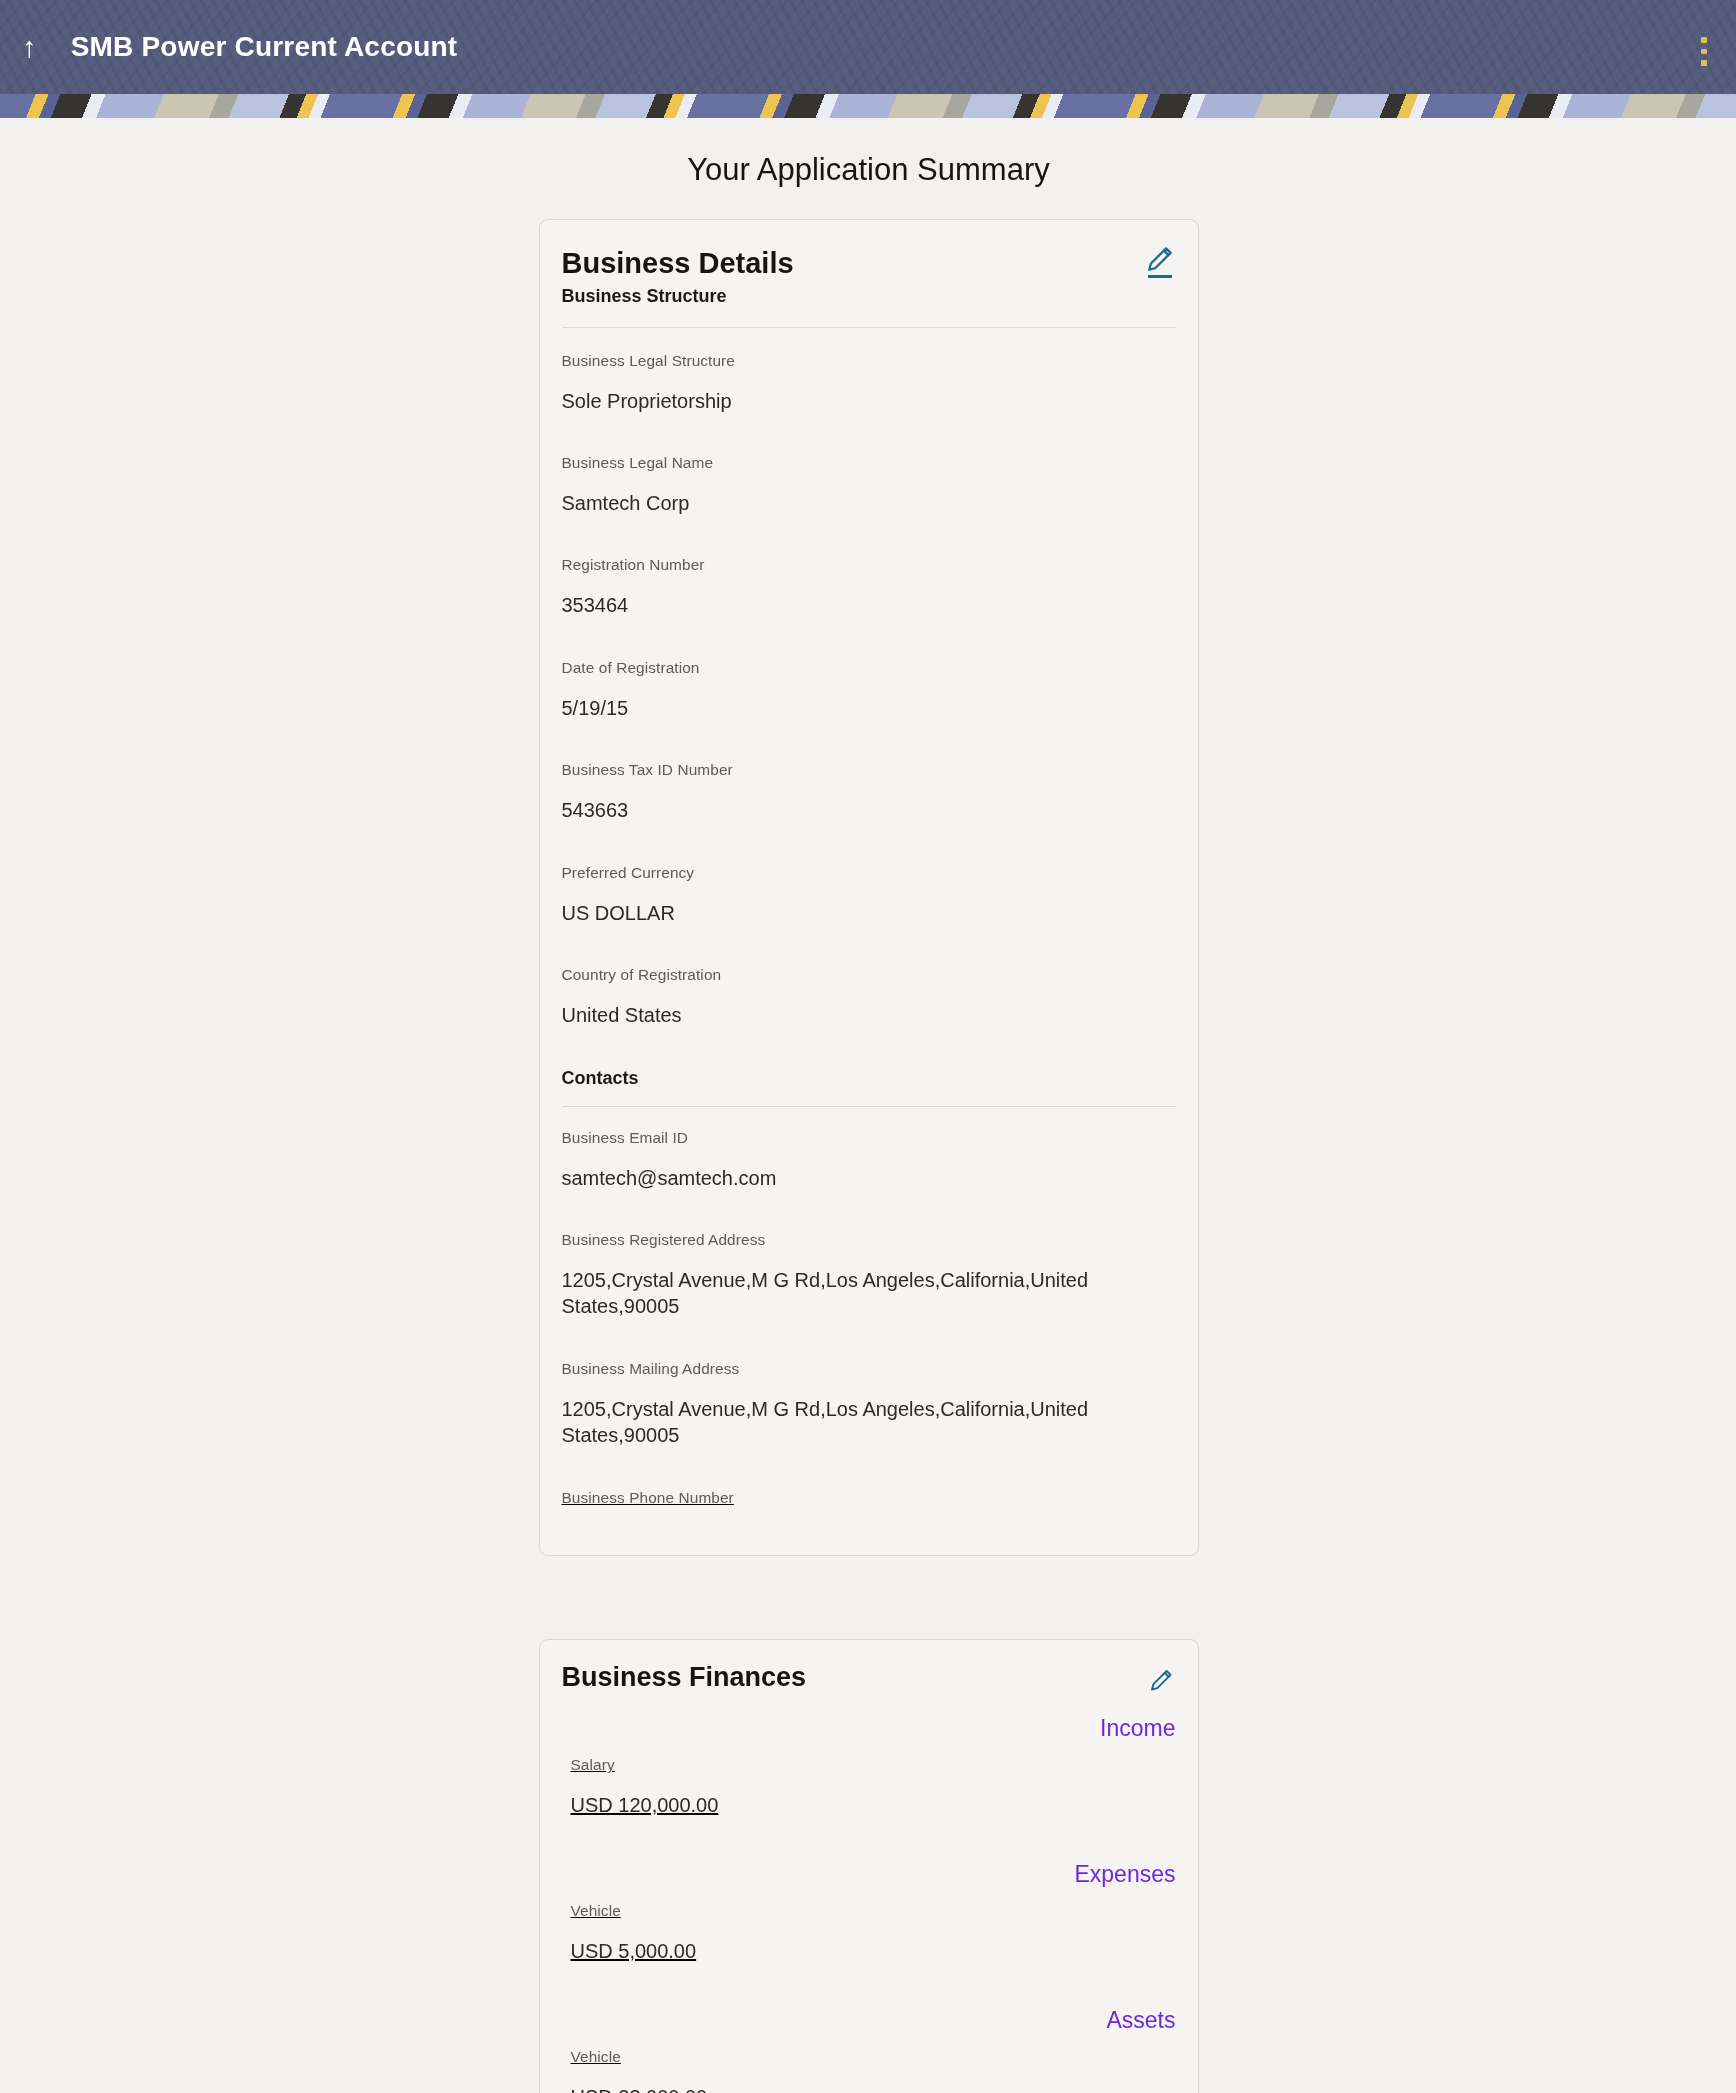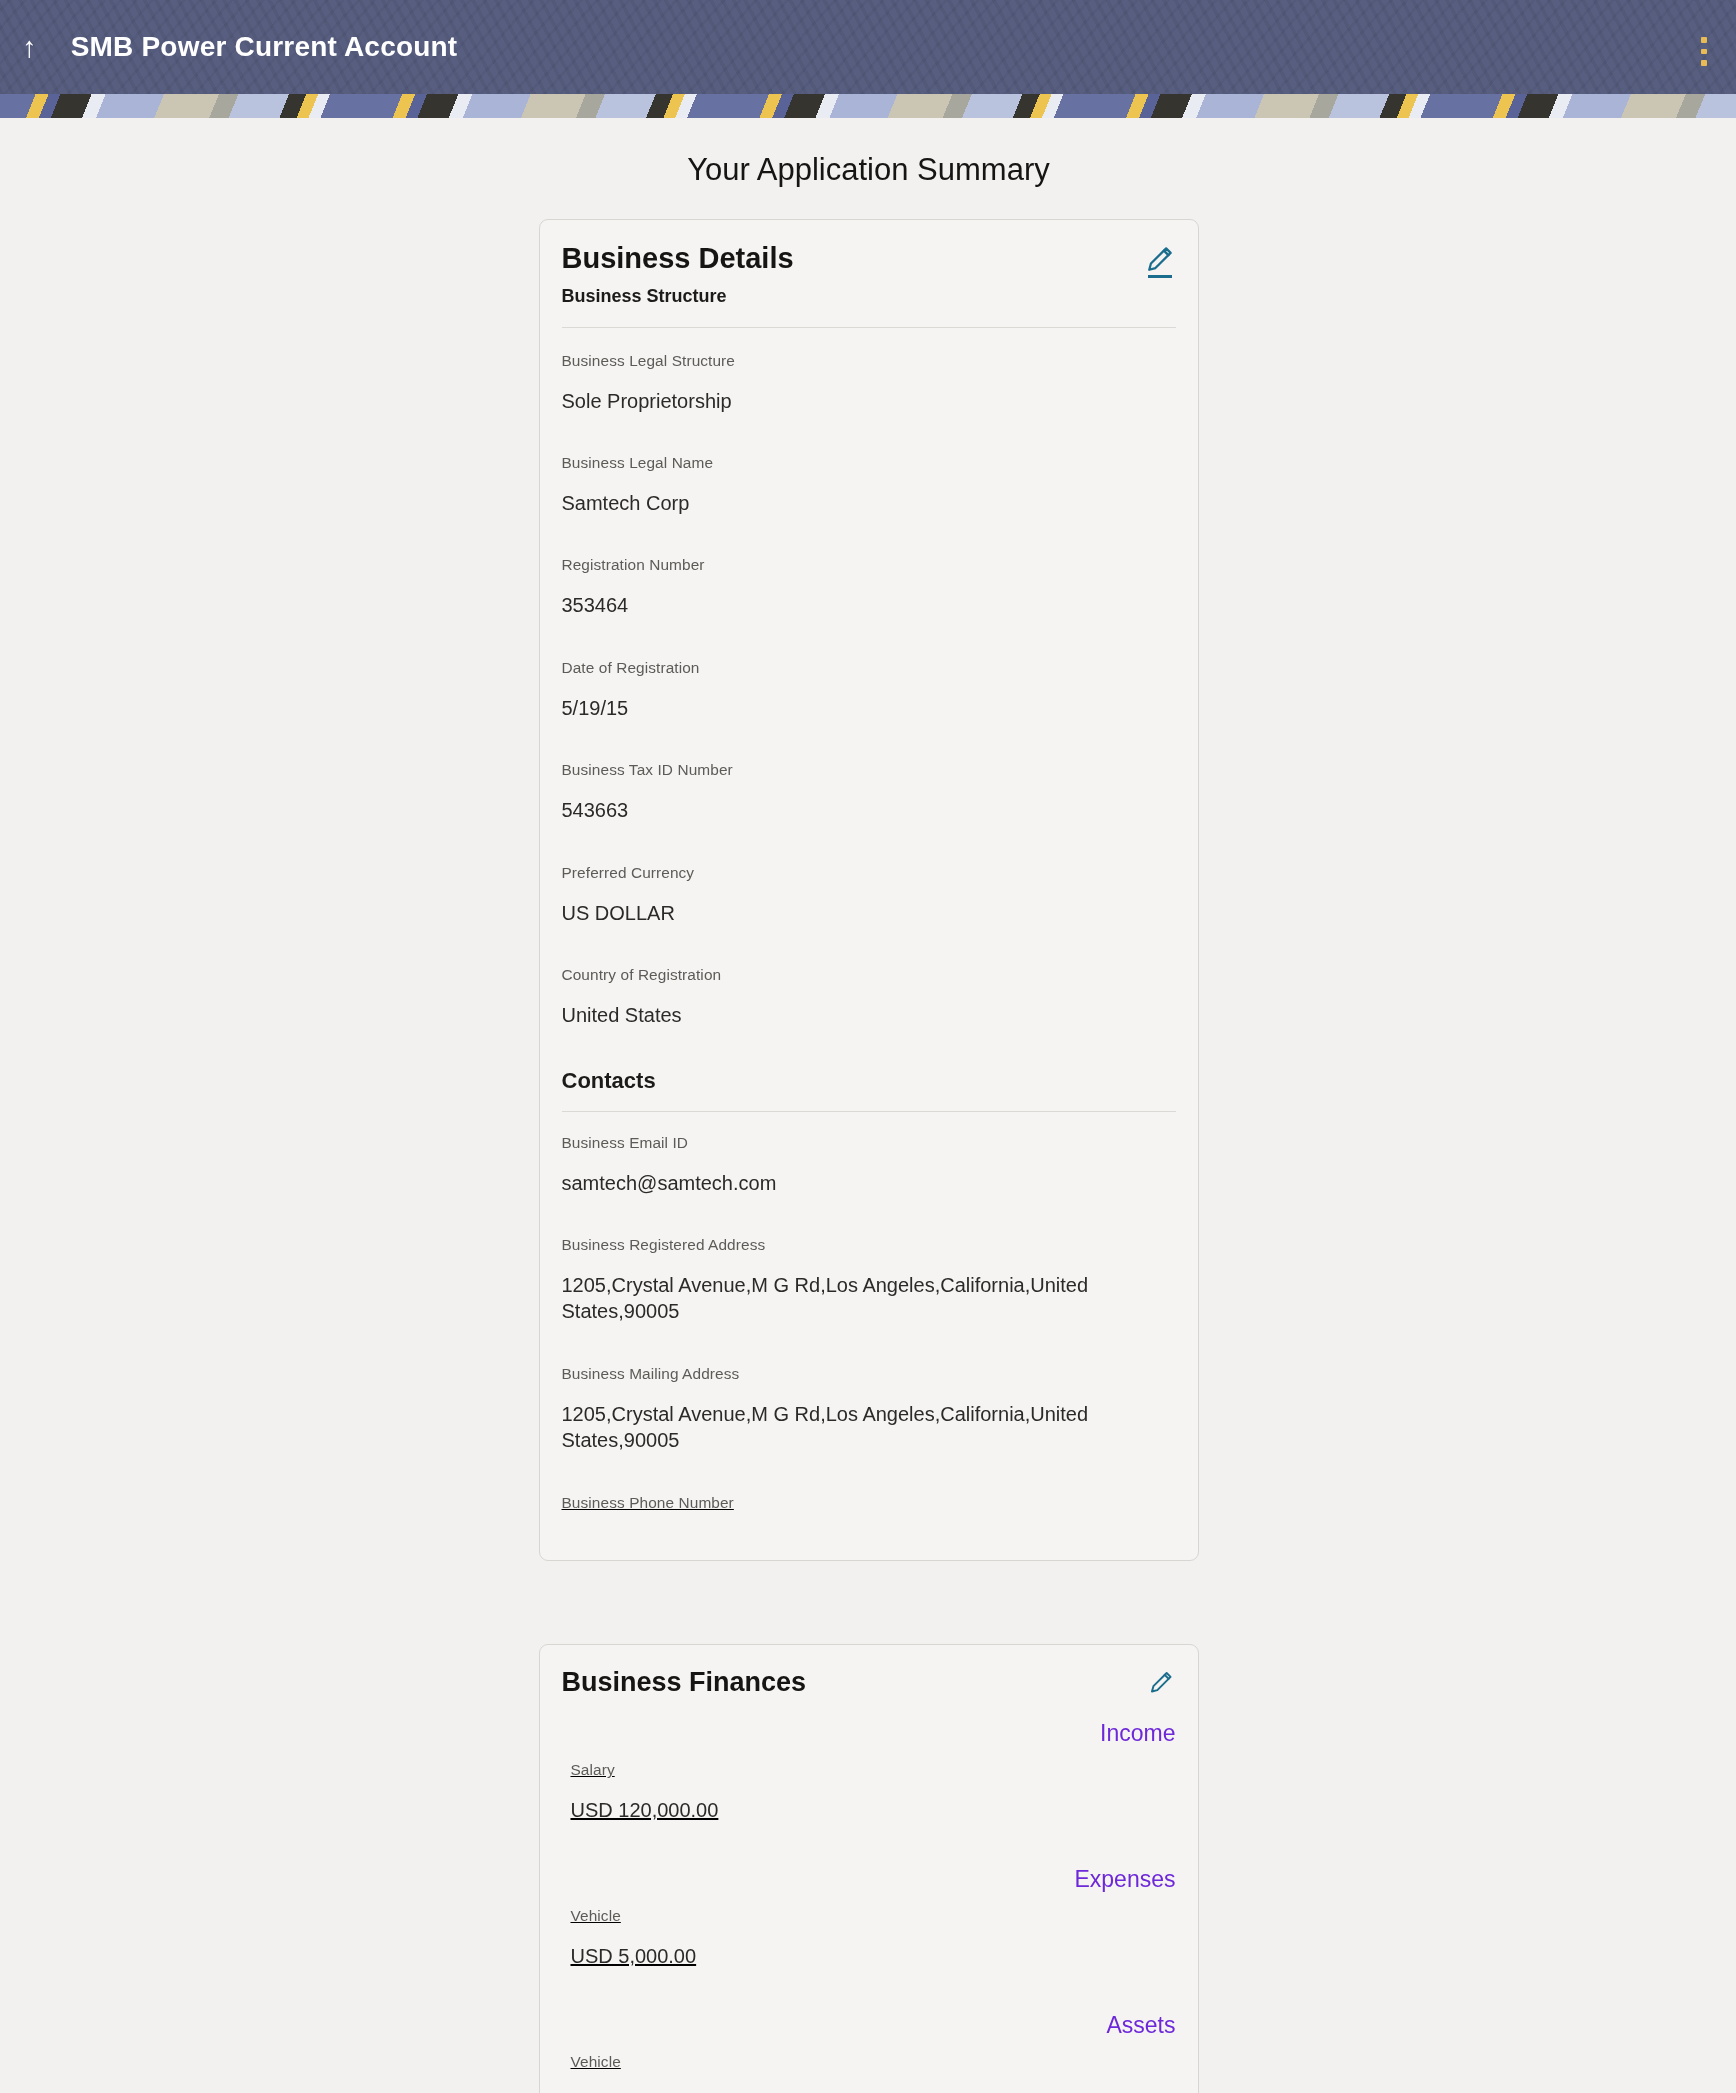--- a/index.html
+++ b/index.html
@@ -92,21 +92,21 @@
     background: #f5f4f2;
     border: 0.9px solid #d8d6d2;
     border-radius: 9px;
     padding: 22px 22px 40px 22px;
     position: relative;
   }
   .card.finances { margin-top: 83px; padding-bottom: 51px; }
 
   .card-head {
     display: flex;
-    align-items: flex-start;
+    align-items: flex-end;
     justify-content: space-between;
   }
   .card-title {
     font-size: 29px;
     font-weight: 700;
     color: #161513;
     line-height: 1.15;
   }
   .card.finances .card-title { font-size: 27px; }
 
@@ -148,21 +148,21 @@
   }
   .field-value {
     font-size: 20px;
     color: #2b2a28;
     line-height: 1.32;
     max-width: 617px;
     margin-top: 18px;
   }
 
   .contacts-heading {
-    font-size: 22px;
+    font-size: 18px;
     font-weight: 700;
     color: #1c1b19;
     margin-top: 11px;
   }
   .divider.under-contacts { margin: 16.3px 0 22px 0; }
 
   
   .fin-group { margin-top: 22px; margin-bottom: 42px; padding-left: 6.3px; }
   .fin-group:last-child { margin-bottom: 0; }
   .fin-group-heading {

